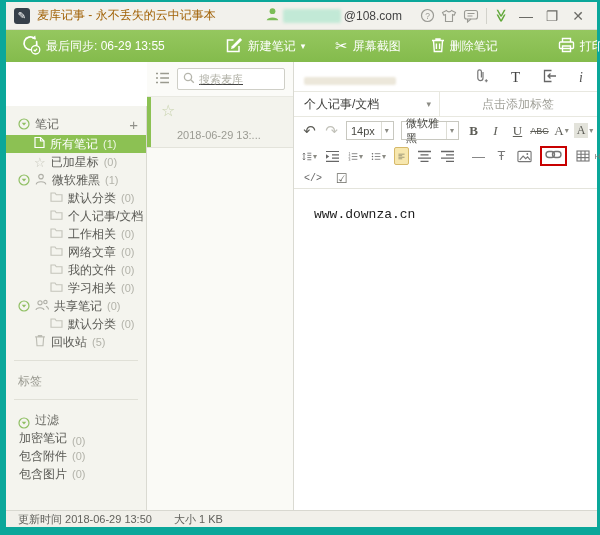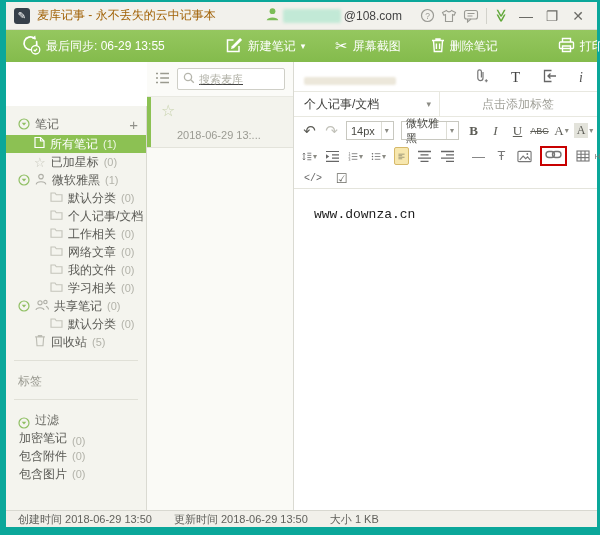--- a/index.html
+++ b/index.html
@@ -525,19 +525,18 @@
           <span class="tbtn chk">☑</span>
         </div>
 
         <div class="ed-content">
           <div class="txt">www.downza.cn</div>
         </div>
       </div>
     </div>
 
     <div class="statusbar">
-      <span>创建时间 2018-06-29 13:50</span>
       <span>更新时间 2018-06-29 13:50</span>
       <span>大小 1 KB</span>
     </div>
 
   </div>
 </div>
 
 </body></html>

